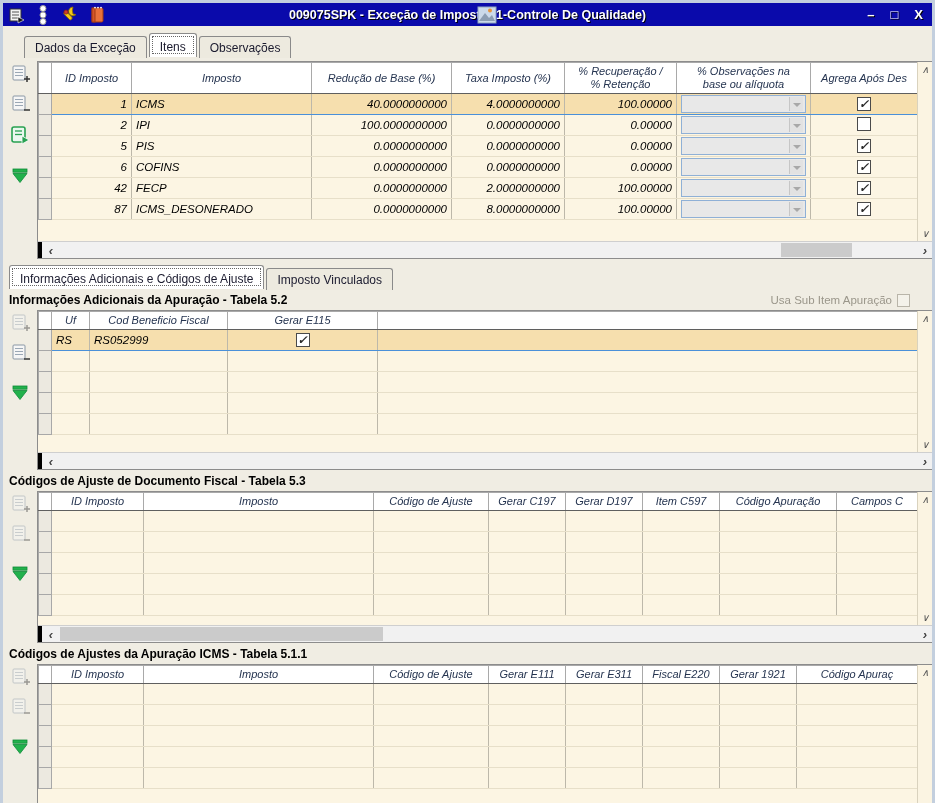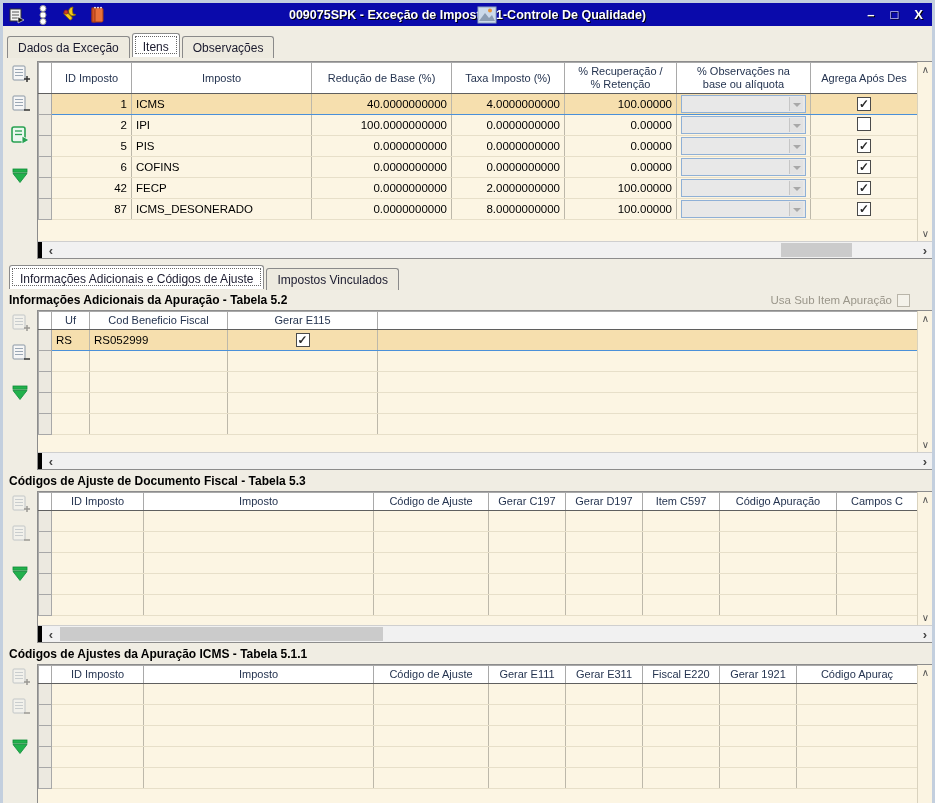--- a/index.html
+++ b/index.html
@@ -13,36 +13,36 @@
   .titlebar{ height:23px; background:#0A0AAB; display:flex; align-items:center; padding:0 5px; position:relative; }
   .titlebar .ticons{ display:flex; align-items:center; gap:10px; z-index:2; }
   .title-text{
     position:absolute; left:0; right:0; text-align:center; color:#fff; font-weight:bold;
     font-size:12.5px; text-shadow:1px 1px 0 #000;
   }
   .winbtns{ margin-left:auto; display:flex; align-items:center; gap:16px; z-index:2; padding-right:4px;}
   .winbtn{ color:#fff; font-weight:bold; font-size:13px; text-shadow:1px 1px 0 #000; cursor:default; line-height:1;}
   .pict{ margin-left:auto; z-index:2; display:flex; align-items:center; }
   
-  .tabbar{ display:flex; align-items:flex-end; padding:6px 4px 0 4px; gap:0; height:31px; }
+  .tabbar{ display:flex; align-items:flex-end; padding:6px 4px 0 4px; gap:0; height:31px;margin-left:17px; }
   .tab{
     border:1px solid #8A8A8A; border-bottom:none; border-radius:3px 3px 0 0;
     background:#EDEADF; padding:4px 10px 3px; font-size:12px; color:#1A1A2E; margin-right:2px;
     position:relative; top:1px;
   }
   .tab.active{ background:#FFFFFF; padding-top:6px; top:0; outline:1px dotted #666; outline-offset:-4px; z-index:3;}
   .subtabbar{ display:flex; align-items:flex-end; padding:6px 4px 0 6px; height:30px; }
   
   .secrow{ display:flex; align-items:center; padding:3px 22px 2px 6px; height:21px; }
   .sectitle{ font-size:12px; font-weight:bold; color:#000; }
   .secright{ margin-left:auto; display:flex; align-items:center; gap:5px; }
   .seclabel{ font-size:11.5px; color:#9A968A; }
   .cb-dis{ width:13px; height:13px; border:1px solid #B9B5A9; background:#F4F2EA; display:inline-block; }
   
-  .gblock{ display:flex; align-items:stretch; padding-left:0; }
+  .gblock{ display:flex; align-items:stretch; padding-left:0;font-style:italic; }
   .sidebar{ width:34px; display:flex; flex-direction:column; align-items:center; padding-top:3px; gap:10px; background:transparent; flex:0 0 34px;}
   .sidebar .gap{ height:2px; }
   .dim{ opacity:.45; }
   .garea{ position:relative; flex:0 0 897px; width:897px; border:1px solid #8C8C8C; background:#FCF5E3; }
   table.grid{ table-layout:fixed; border-collapse:collapse; width:879px; background:#FCF5E3; }
   table.grid th{
     background:#fff; border:1px solid #A9A9A9; border-bottom:1px solid #5F5F5F;
     font-weight:normal; font-size:11px; color:#253450; padding:2px 3px; text-align:center;
     white-space:pre-line; line-height:1.2; overflow:hidden;
   }
@@ -299,21 +299,21 @@
         <span class="edge"></span>
         <span class="sarr l">‹</span>
         <span class="sarr r">›</span>
         <span class="thumb" style="left:83%; width:8%;"></span>
       </div>
     </div>
   </div>
 
   <div class="subtabbar">
     <div class="tab active"><span>Informações Adicionais e Códigos de Ajuste</span></div>
-    <div class="tab"><span>Impostos Vinculados</span></div>
+    <div class="tab"><span>Imposto Vinculados</span></div>
   </div>
 
   <div class="secrow">
     <span class="sectitle">Informações Adicionais da Apuração - Tabela 5.2</span>
     <span class="secright">
       <span class="seclabel">Usa Sub Item Apuração</span>
       <span class="cb-dis"></span>
     </span>
   </div>
 

